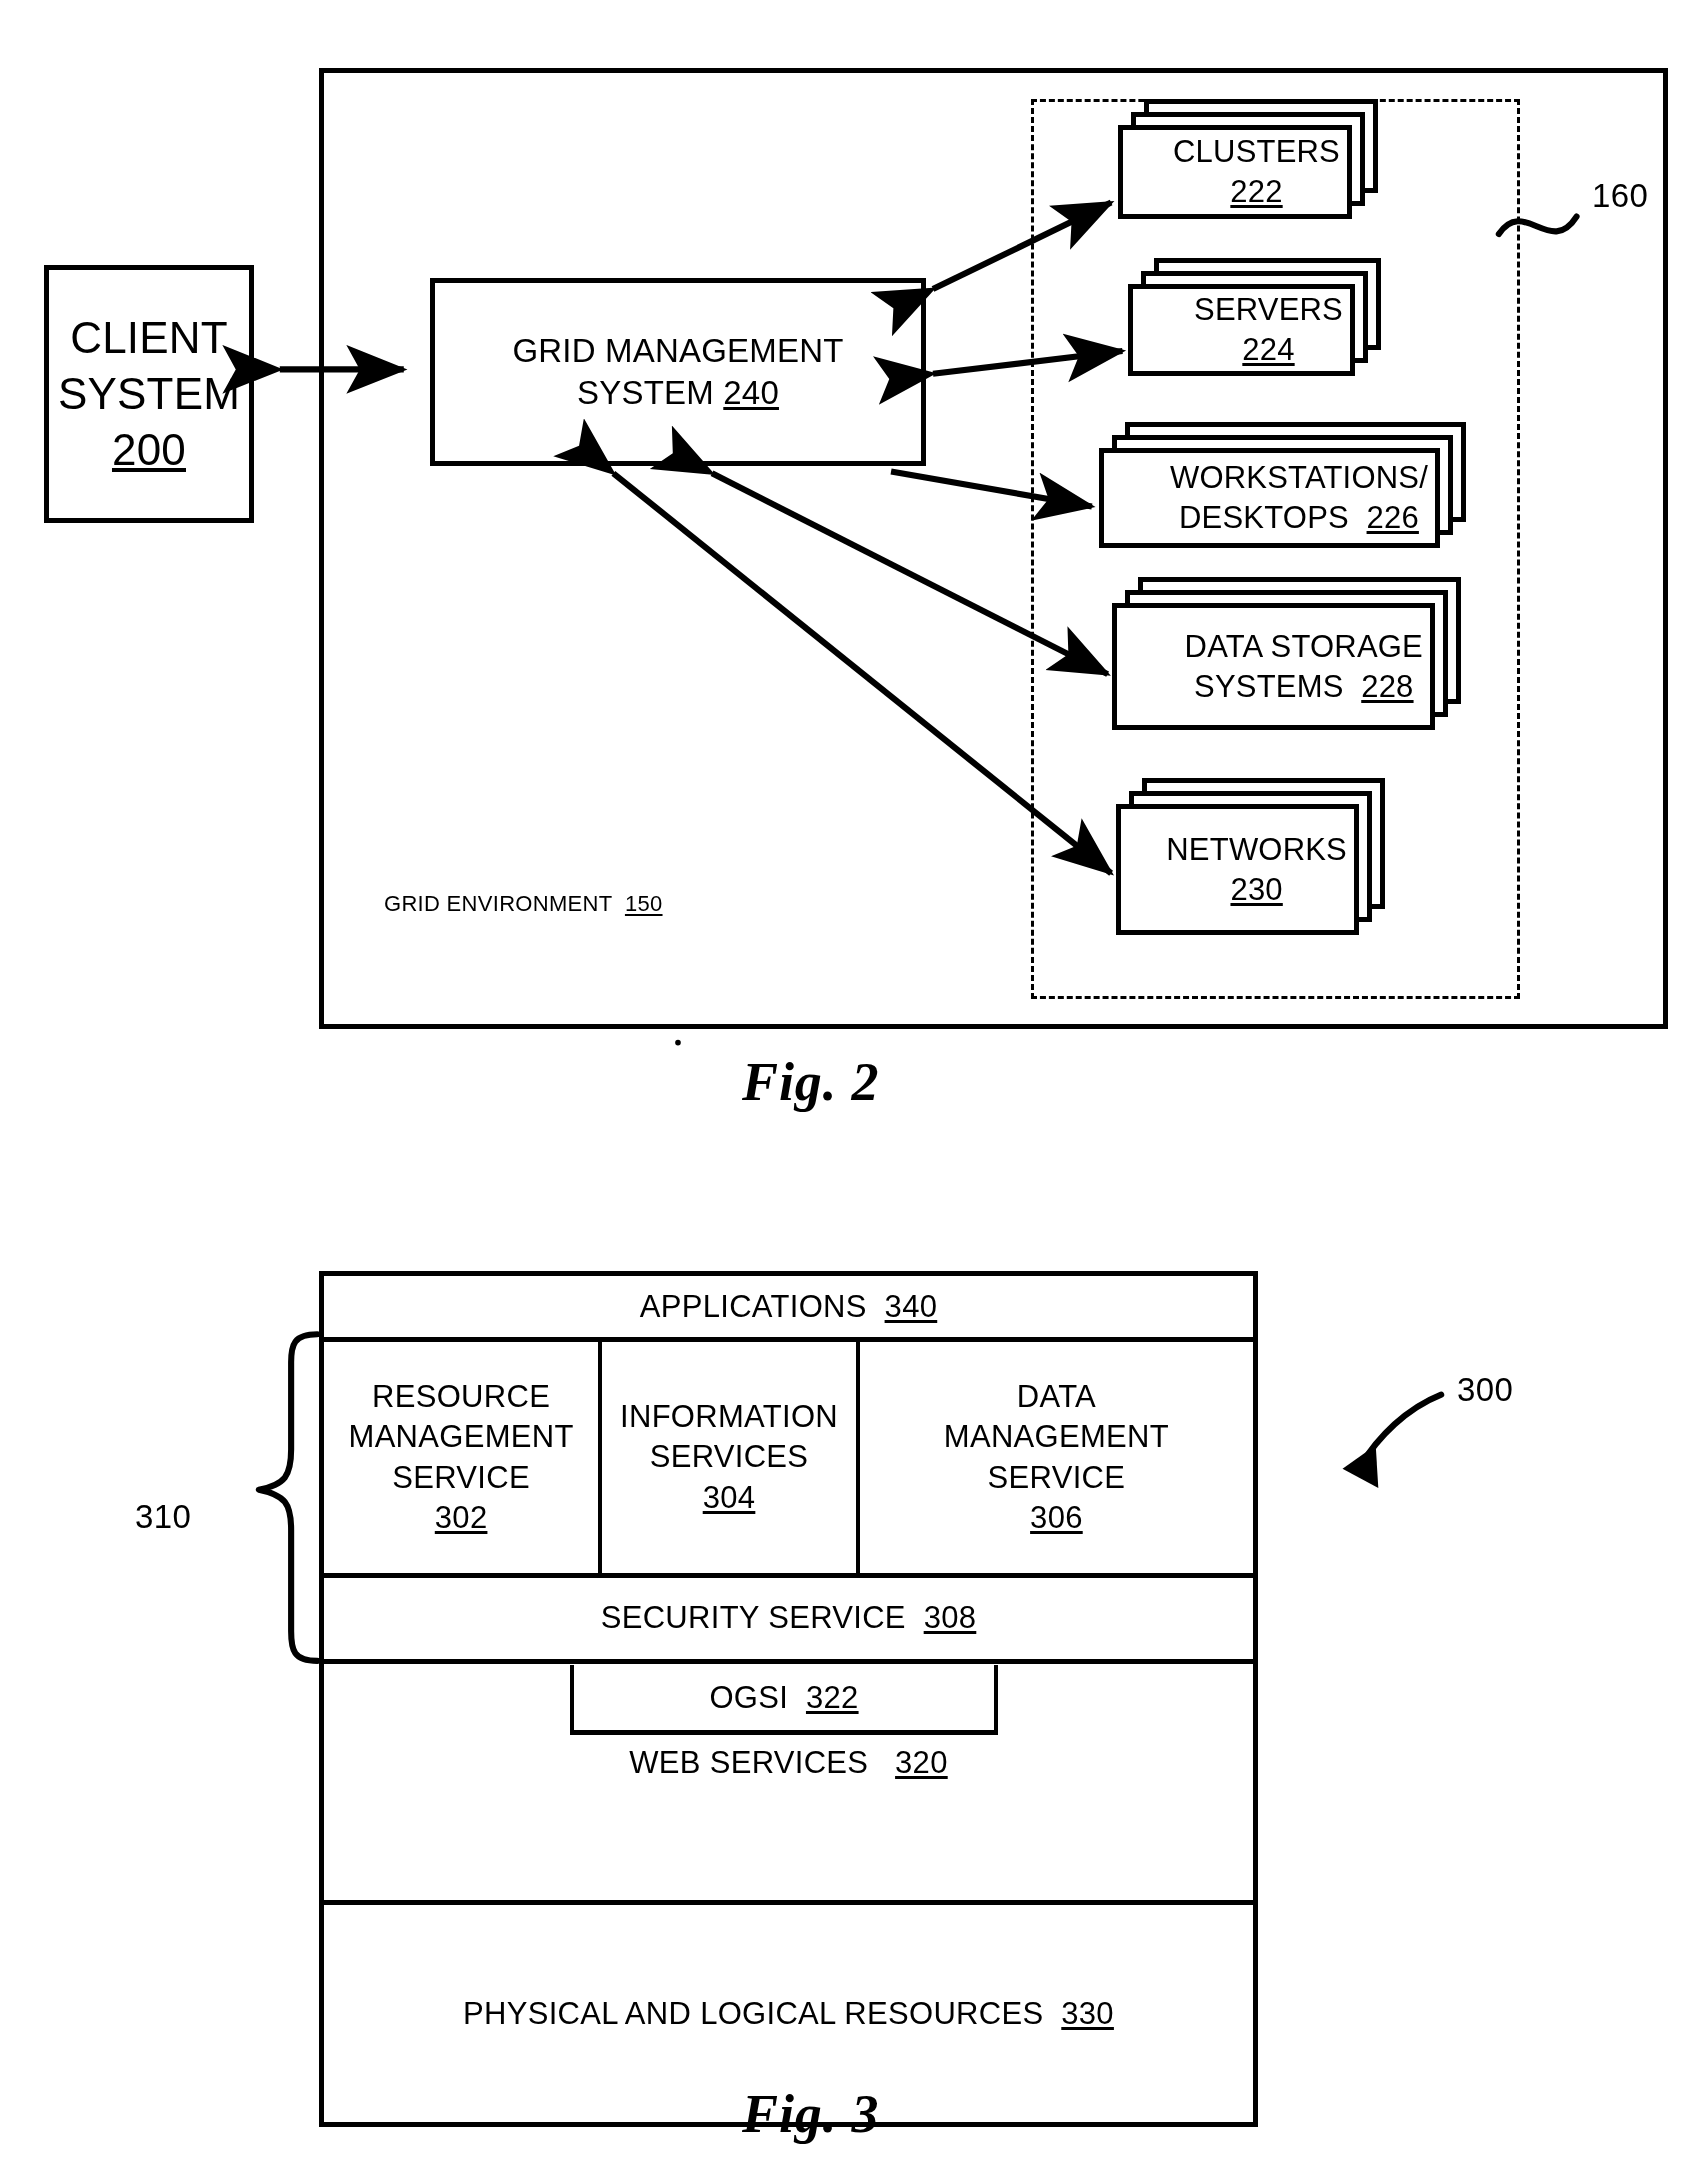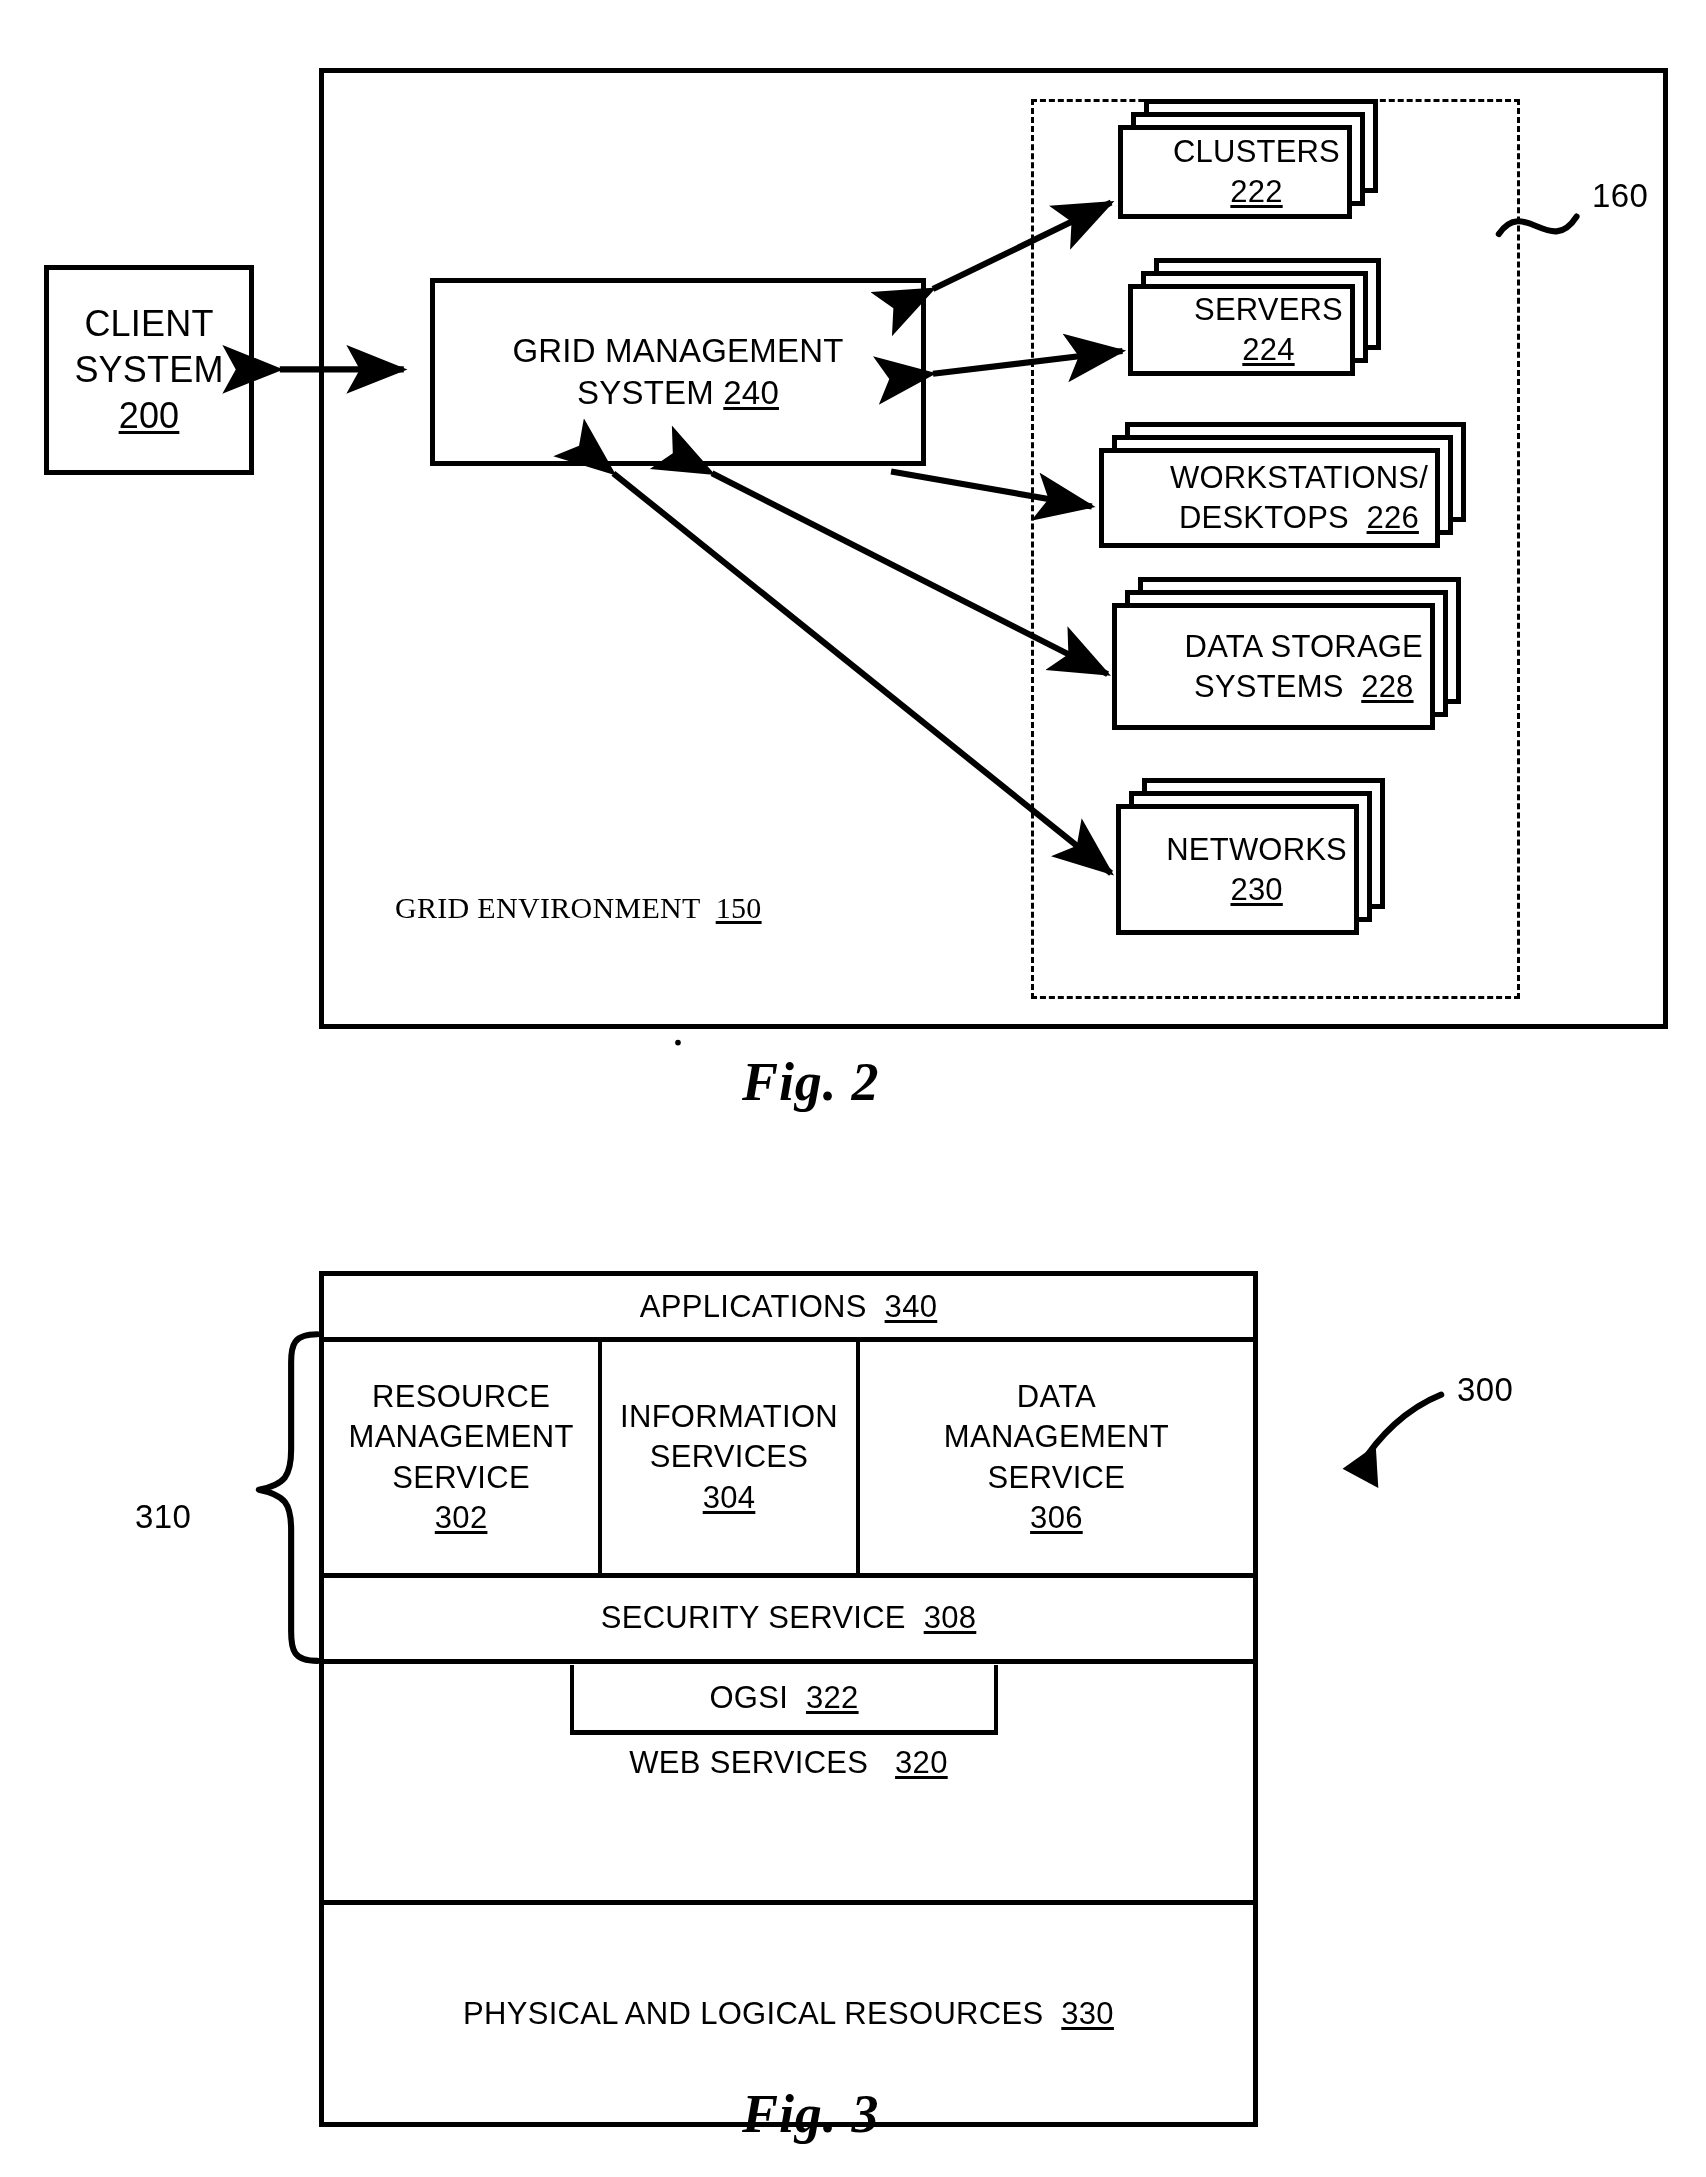--- a/index.html
+++ b/index.html
@@ -55,22 +55,22 @@
   }
   .node .lines {
     line-height: 1.28;
     letter-spacing: 0.2px;
   }
 
   #client-system {
     left: 44px;
     top: 265px;
     width: 210px;
-    height: 210px;
-    font-size: 36px;
+    height: 258px;
+    font-size: 44px;
   }
 
   #gms {
     left: 430px;
     top: 278px;
     width: 496px;
     height: 188px;
     font-size: 33px;
   }
 
@@ -307,21 +307,21 @@
     <div class="sheet back2" style="width:243px; height:131px;"></div>
     <div class="sheet back1" style="width:243px; height:131px;"></div>
     <div class="sheet front" style="width:243px; height:131px;">
       <div class="label">
         <div>NETWORKS</div>
         <div class="u">230</div>
       </div>
     </div>
   </div>
 
-  <div class="abs" style="left:395px; top:891px; font-size:30px; letter-spacing:0.3px;font-family:Liberation Serif, serif;">
+  <div class="abs" style="left:384px; top:891px; font-size:22px; letter-spacing:0.3px;">
     <span>GRID ENVIRONMENT</span>
     <span>&nbsp;</span><span class="u">150</span>
   </div>
 
   <div class="ref" style="left:1592px; top:177px;">160</div>
 
   <div class="caption" style="left:742px; top:1051px;">Fig. 2</div>
 
   <div class="abs" id="fig3-outer">
 

